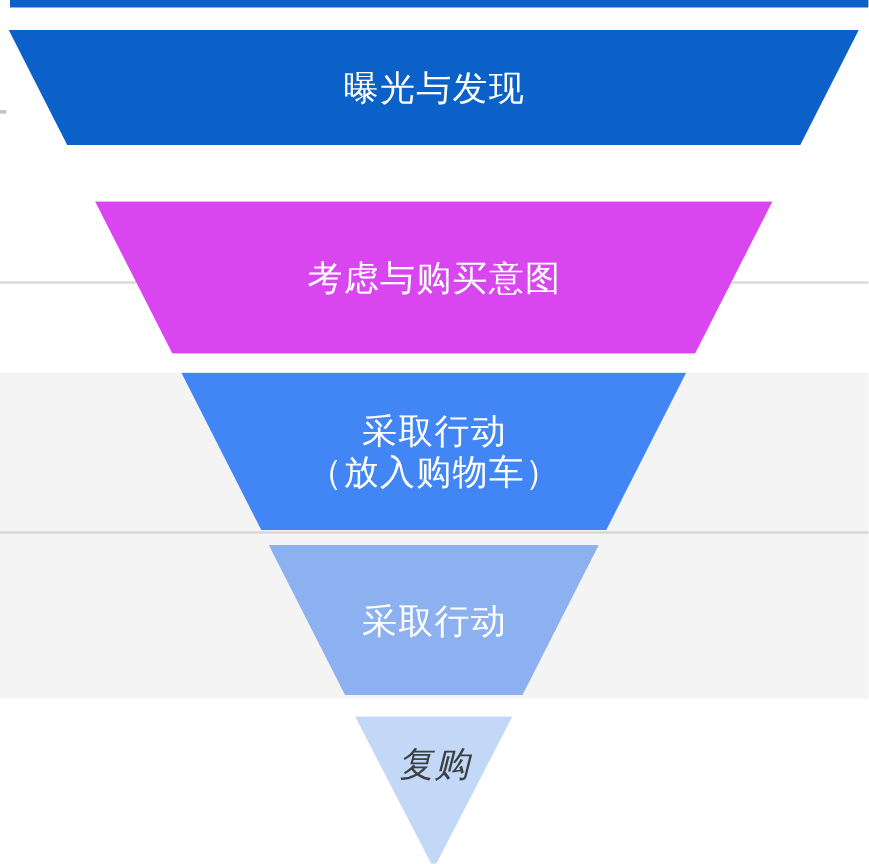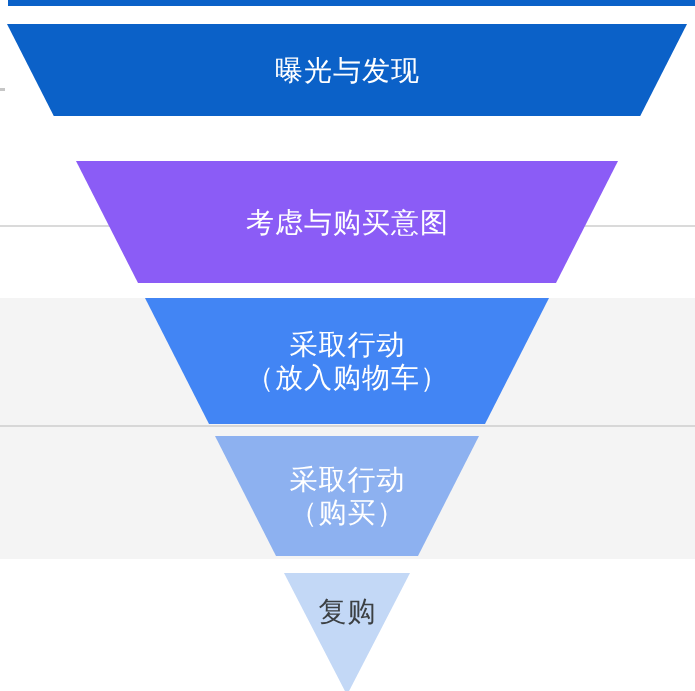--- a/index.html
+++ b/index.html
@@ -26,48 +26,47 @@
   .stage .line{
     font-size:28px;line-height:33px;font-weight:500;letter-spacing:1px;
     text-align:center;white-space:nowrap;
   }
   .stage-1{top:24px;height:92px;clip-path:polygon(7px 0,687px 0,626px 120px,68px 120px);}
   .stage-2{top:161px;height:122px;clip-path:polygon(76px 0,618px 0,556px 122px,138px 122px);}
   .stage-3{top:298px;height:126px;clip-path:polygon(145px 0,549px 0,485px 126px,209px 126px);}
   .stage-4{top:436px;height:120px;clip-path:polygon(215px 0,479px 0,418px 120px,276px 120px);}
   .stage-5{top:573px;height:122px;clip-path:polygon(284px 0,410px 0,347px 122px);
            justify-content:flex-start;padding-top:0;box-sizing:border-box;}
-  .stage-5 .line{margin-top:22px;}
+  .stage-5 .line{margin-top:22px;font-style:italic;}
 </style>
 </head>
 <body>
 
 <div class="canvas">
 
   <div class="top-bar" style="background: rgb(11, 97, 200);"></div>
   <div class="gridline-1" style="background: rgb(218, 218, 218);"></div>
   <div class="stripe" style="background: rgb(244, 244, 244);"></div>
   <div class="gridline-2" style="background: rgb(215, 215, 215);"></div>
   <div class="axis-tick" style="background: rgb(198, 198, 198);"></div>
 
   <div class="stage stage-1" style="background: rgb(11, 97, 200);">
     <div class="line" style="color: rgb(255, 255, 255);">曝光与发现</div>
   </div>
 
-  <div class="stage stage-2" style="background: #8b5cf6;">
+  <div class="stage stage-2" style="background: #d946ef;">
     <div class="line" style="color: rgb(255, 255, 255);">考虑与购买意图</div>
   </div>
 
   <div class="stage stage-3" style="background: rgb(66, 133, 244);">
     <div class="line" style="color: rgb(255, 255, 255);">采取行动</div>
     <div class="line" style="color: rgb(255, 255, 255); text-align: center;">（放入购物车）</div>
   </div>
 
   <div class="stage stage-4" style="background: rgb(141, 177, 240);">
     <div class="line" style="color: rgb(255, 255, 255);">采取行动</div>
-    <div class="line" style="color: rgb(255, 255, 255);">（购买）</div>
   </div>
 
   <div class="stage stage-5" style="background: rgb(195, 216, 246);">
     <div class="line" style="color: rgb(60, 64, 67);">复购</div>
   </div>
 
 </div>
 
 </body></html>

